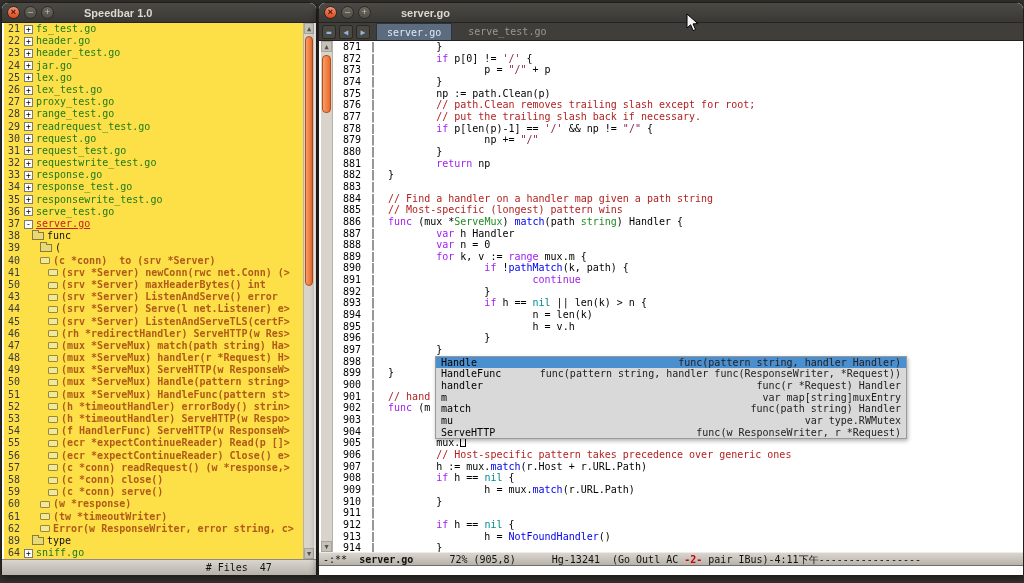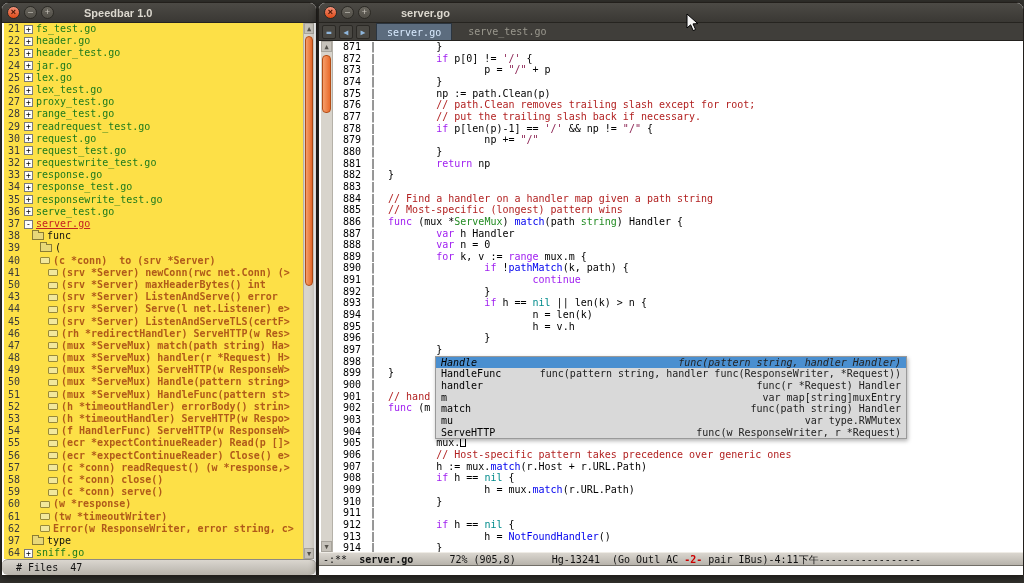--- a/index.html
+++ b/index.html
@@ -34,21 +34,21 @@
   .lb-file-sel { color:#c42121; text-decoration:underline; }
   .lb-tag { color:#b05a1a;font-weight:bold; }
   .lb-plain { color:#111; }
 
   .sb-scroll { position:absolute; right:2px; top:20px; width:11px; bottom:16px; background:#d8d4cc; border-left:1px solid #b5b1a8; }
   .scroll-thumb { position:absolute; left:1px; right:1px; border-radius:4px; background:linear-gradient(90deg,#f59e6a,#e96b2c); border:1px solid #b44d16; }
   .scroll-btn { position:absolute; left:0; right:0; height:11px; background:#c6c2ba; color:#55524c; font-size:7px; line-height:11px; text-align:center; border:1px solid #a8a49c; }
 
   .sb-modeline { position:absolute; left:0; right:0; bottom:0; height:16px;
     background:linear-gradient(#dad6cf,#b7b3ab); border-top:1px solid #8d8a83;
-    font-size:10px; line-height:15px; color:#111; display:flex; justify-content:flex-start; padding:0 8px; white-space:pre;border-radius:6px; }
+    font-size:10px; line-height:15px; color:#111; display:flex; justify-content:flex-end; padding:0 8px; white-space:pre; }
 
   
   .tabbar { position:absolute; left:0; right:0; top:20px; height:18px; background:#403e3a; border-bottom:1px solid #23211e;
     display:flex; align-items:center; font-size:10px; }
   .tbtn { width:14px; height:14px; margin-left:3px; text-align:center; line-height:13px; font-size:8px; color:#8fb6dc;
     background:#4a4843; border:1px solid #2b2925; border-radius:2px; }
   .tab { height:17px; line-height:17px; padding:0 10px; margin-left:6px; white-space:pre; }
   .tab.active { background:#5c6c7e; color:#d9ebff; border:1px solid #2b3540; border-bottom:none; }
   .tab.inactive { color:#9a988e; }
 
@@ -64,21 +64,21 @@
   .seg-cm { color:#b22222; }
   .seg-st { color:#8b2252; }
   .seg-fn { color:#0000ee; }
   .seg-ty { color:#228b22; }
   .seg-ct { color:#008b8b; }
   .cursor { display:inline-block; width:6px; height:10px; border:1px solid #000; vertical-align:-1px; }
 
   #ac-popup { position:absolute; left:116px; top:314.8px; width:472px; background:#d9d9d9; border:1px solid #9a9a9a;
     font-size:10px; z-index:5; box-shadow:1px 2px 4px rgba(0,0,0,.3); }
   .pprow { height:11.66px; line-height:11.66px; display:flex; justify-content:space-between; padding:0 5px; white-space:pre; color:#000; }
-  .pprow.sel { background:#4a8fd0;font-style:italic; }
+  .pprow.sel { background:#4a8fd0; }
   .pprow .ppname { font-weight:normal; }
   .pprow .ppsig { color:#222; }
 
   .ed-modeline { position:absolute; left:0; right:0; bottom:9px; height:14px;
     background:linear-gradient(#dad6cf,#b7b3ab); border-top:1px solid #efece6; border-bottom:1px solid #716e67;
     font-size:10px; line-height:13px; color:#111; white-space:pre; overflow:hidden; padding-left:4px; }
   .ed-modeline .mfile { font-weight:bold; }
   .ed-modeline .malert { color:#cc0000; font-weight:bold; }
   .minibuffer { position:absolute; left:0; right:0; bottom:0; height:9px; background:#ffffff; }
 
@@ -133,21 +133,21 @@
       <div class="sbrow"><span class="sbnum">53</span><span class="sbicon ic-tag" style="margin-left: 24px;"></span><span class="lb-tag">(h *timeoutHandler) ServeHTTP(w Respo&gt;</span></div>
       <div class="sbrow"><span class="sbnum">54</span><span class="sbicon ic-tag" style="margin-left: 24px;"></span><span class="lb-tag">(f HandlerFunc) ServeHTTP(w ResponseW&gt;</span></div>
       <div class="sbrow"><span class="sbnum">55</span><span class="sbicon ic-tag" style="margin-left: 24px;"></span><span class="lb-tag">(ecr *expectContinueReader) Read(p []&gt;</span></div>
       <div class="sbrow"><span class="sbnum">56</span><span class="sbicon ic-tag" style="margin-left: 24px;"></span><span class="lb-tag">(ecr *expectContinueReader) Close() e&gt;</span></div>
       <div class="sbrow"><span class="sbnum">57</span><span class="sbicon ic-tag" style="margin-left: 24px;"></span><span class="lb-tag">(c *conn) readRequest() (w *response,&gt;</span></div>
       <div class="sbrow"><span class="sbnum">58</span><span class="sbicon ic-tag" style="margin-left: 24px;"></span><span class="lb-tag">(c *conn) close()</span></div>
       <div class="sbrow"><span class="sbnum">59</span><span class="sbicon ic-tag" style="margin-left: 24px;"></span><span class="lb-tag">(c *conn) serve()</span></div>
       <div class="sbrow"><span class="sbnum">60</span><span class="sbicon ic-tag" style="margin-left: 16px;"></span><span class="lb-tag">(w *response)</span></div>
       <div class="sbrow"><span class="sbnum">61</span><span class="sbicon ic-tag" style="margin-left: 16px;"></span><span class="lb-tag">(tw *timeoutWriter)</span></div>
       <div class="sbrow"><span class="sbnum">62</span><span class="sbicon ic-tag" style="margin-left: 16px;"></span><span class="lb-tag">Error(w ResponseWriter, error string, c&gt;</span></div>
-      <div class="sbrow"><span class="sbnum">97</span><span class="sbicon ic-folder" style="margin-left: 8px;"></span><span class="lb-plain">type</span></div>
+      <div class="sbrow"><span class="sbnum">89</span><span class="sbicon ic-folder" style="margin-left: 8px;"></span><span class="lb-plain">type</span></div>
       <div class="sbrow"><span class="sbnum">64</span><span class="sbicon ic-plus" style="margin-left: 0px;">+</span><span class="lb-file">sniff.go</span></div>
     </div>
 
   <div class="sb-scroll">
     <div class="scroll-btn" style="top:0;">▲</div>
     <div class="scroll-thumb" style="top:13px; height:250px;"></div>
     <div class="scroll-btn" style="bottom:0;">▼</div>
   </div>
 
   <div class="sb-modeline">

